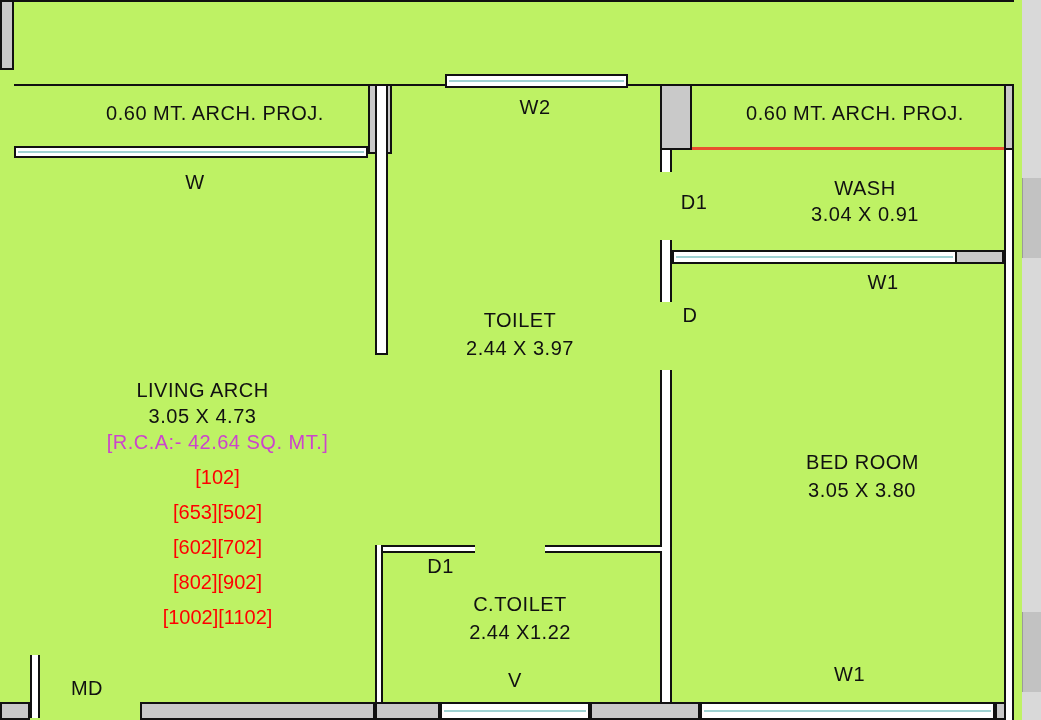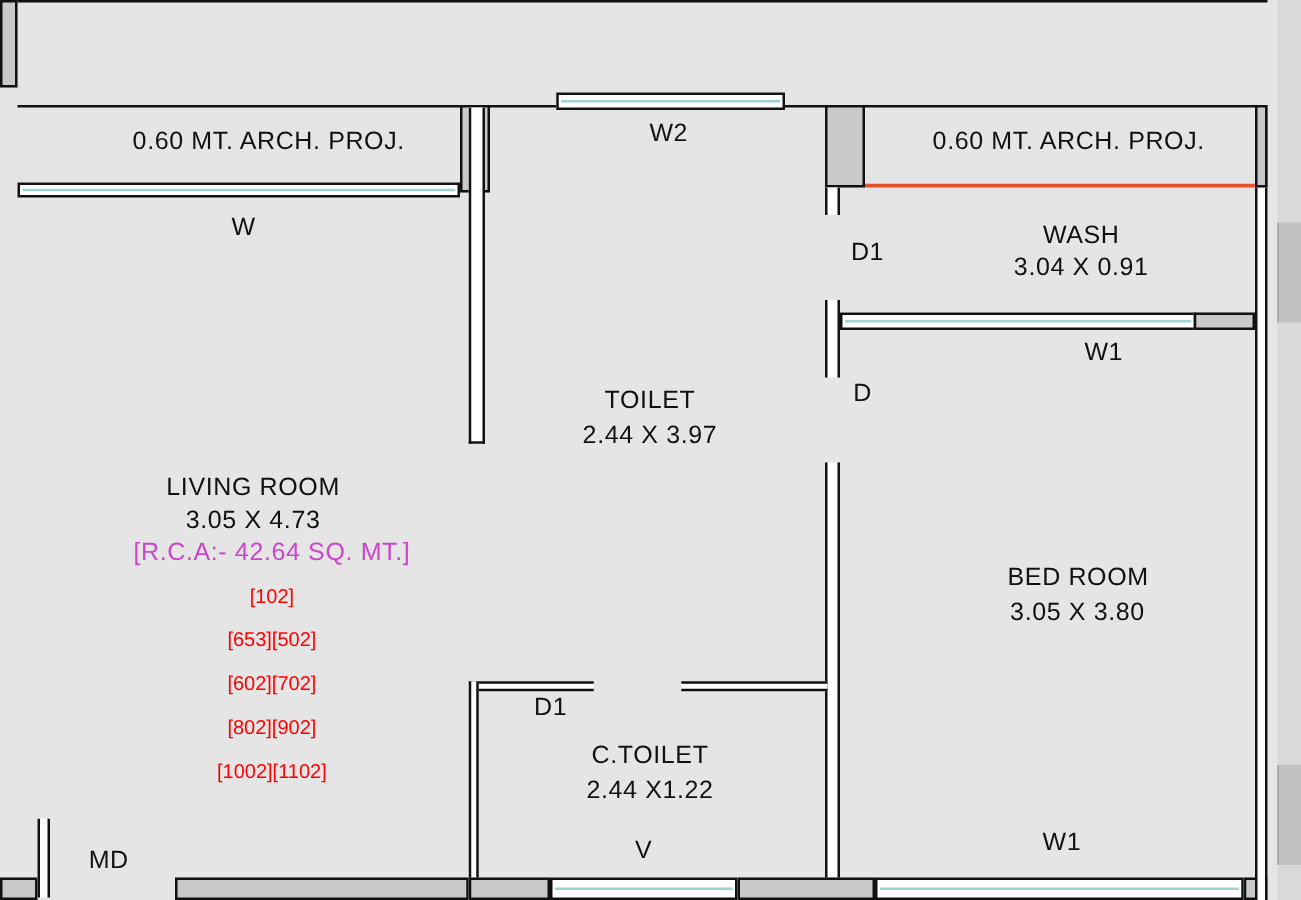--- a/index.html
+++ b/index.html
@@ -1,38 +1,38 @@
 <!DOCTYPE html>
 <html><head>
 <meta charset="utf-8">
 <style>
   * { margin:0; padding:0; box-sizing:border-box; }
   html,body { background:#ffffff; }
   .canvas {
     position:relative; width:1041px; height:720px; overflow:hidden;
-    background:#e5e5e5; font-family:"Liberation Sans", sans-serif; color:#111;
+    background:#bef264; font-family:"Liberation Sans", sans-serif; color:#111;
   }
   .lbl {
     position:absolute; font-size:20px; line-height:24px; height:24px;
     text-align:center; white-space:nowrap; letter-spacing:0.5px;
   }
   .line-h { position:absolute; height:2px; background:#111; }
   .wall-gray { position:absolute; background:#c9c9c9; border:2px solid #111; }
   .wall-v { position:absolute; background:#fff; border-left:2px solid #111; border-right:2px solid #111; }
   .wall-v.capped { border-bottom:2px solid #111; }
   .wall-h { position:absolute; background:#fff; border-top:2px solid #111; border-bottom:2px solid #111; }
   .window { position:absolute; background:#fff; border:2px solid #111; }
   .window .glass {
     position:absolute; left:2px; right:2px; top:50%; transform:translateY(-50%);
     height:2px; background:#9fd2d2;
   }
   .red-line { position:absolute; height:3px; background:#e8512e; }
   .magenta { color:#cc44cc; }
   .red { color:#ff0000; }
-  .units { position:absolute; text-align:center; font-size:16px; }
+  .units { position:absolute; text-align:center; font-size:20px; }
   .units div { height:35px; line-height:35px; }
   .band { position:absolute; background:#d9d9d9; }
   .band-dark { position:absolute; background:#c2c2c2; border-left:1px solid #9a9a9a; }
 </style>
 </head>
 <body>
 
 <div class="canvas">
 
   <div class="line-h" style="left:0;top:63;width:1014px;"></div>
@@ -92,21 +92,21 @@
 
   <div class="lbl" style="left:672px;top:190px;width:44px;">D1</div>
   <div class="lbl" style="left:780px;top:176px;width:170px;">WASH</div>
   <div class="lbl" style="left:780px;top:202px;width:170px;">3.04 X 0.91</div>
   <div class="lbl" style="left:858px;top:270px;width:50px;">W1</div>
 
   <div class="lbl" style="left:672px;top:303px;width:36px;">D</div>
   <div class="lbl" style="left:450px;top:308px;width:140px;">TOILET</div>
   <div class="lbl" style="left:445px;top:336px;width:150px;text-align:center;">2.44 X 3.97</div>
 
-  <div class="lbl" style="left:105px;top:378px;width:195px;">LIVING ROOM</div>
+  <div class="lbl" style="left:105px;top:378px;width:195px;">LIVING ARCH</div>
   <div class="lbl" style="left:105px;top:404px;width:195px;">3.05 X 4.73</div>
   <div class="lbl magenta" style="left:85px;top:430px;width:265px;">[R.C.A:- 42.64 SQ. MT.]</div>
 
   <div class="units red" style="left:85px;top:460px;width:265px;">
     <div>[102]</div>
     <div>[653][502]</div>
     <div>[602][702]</div>
     <div>[802][902]</div>
     <div>[1002][1102]</div>
   </div>

